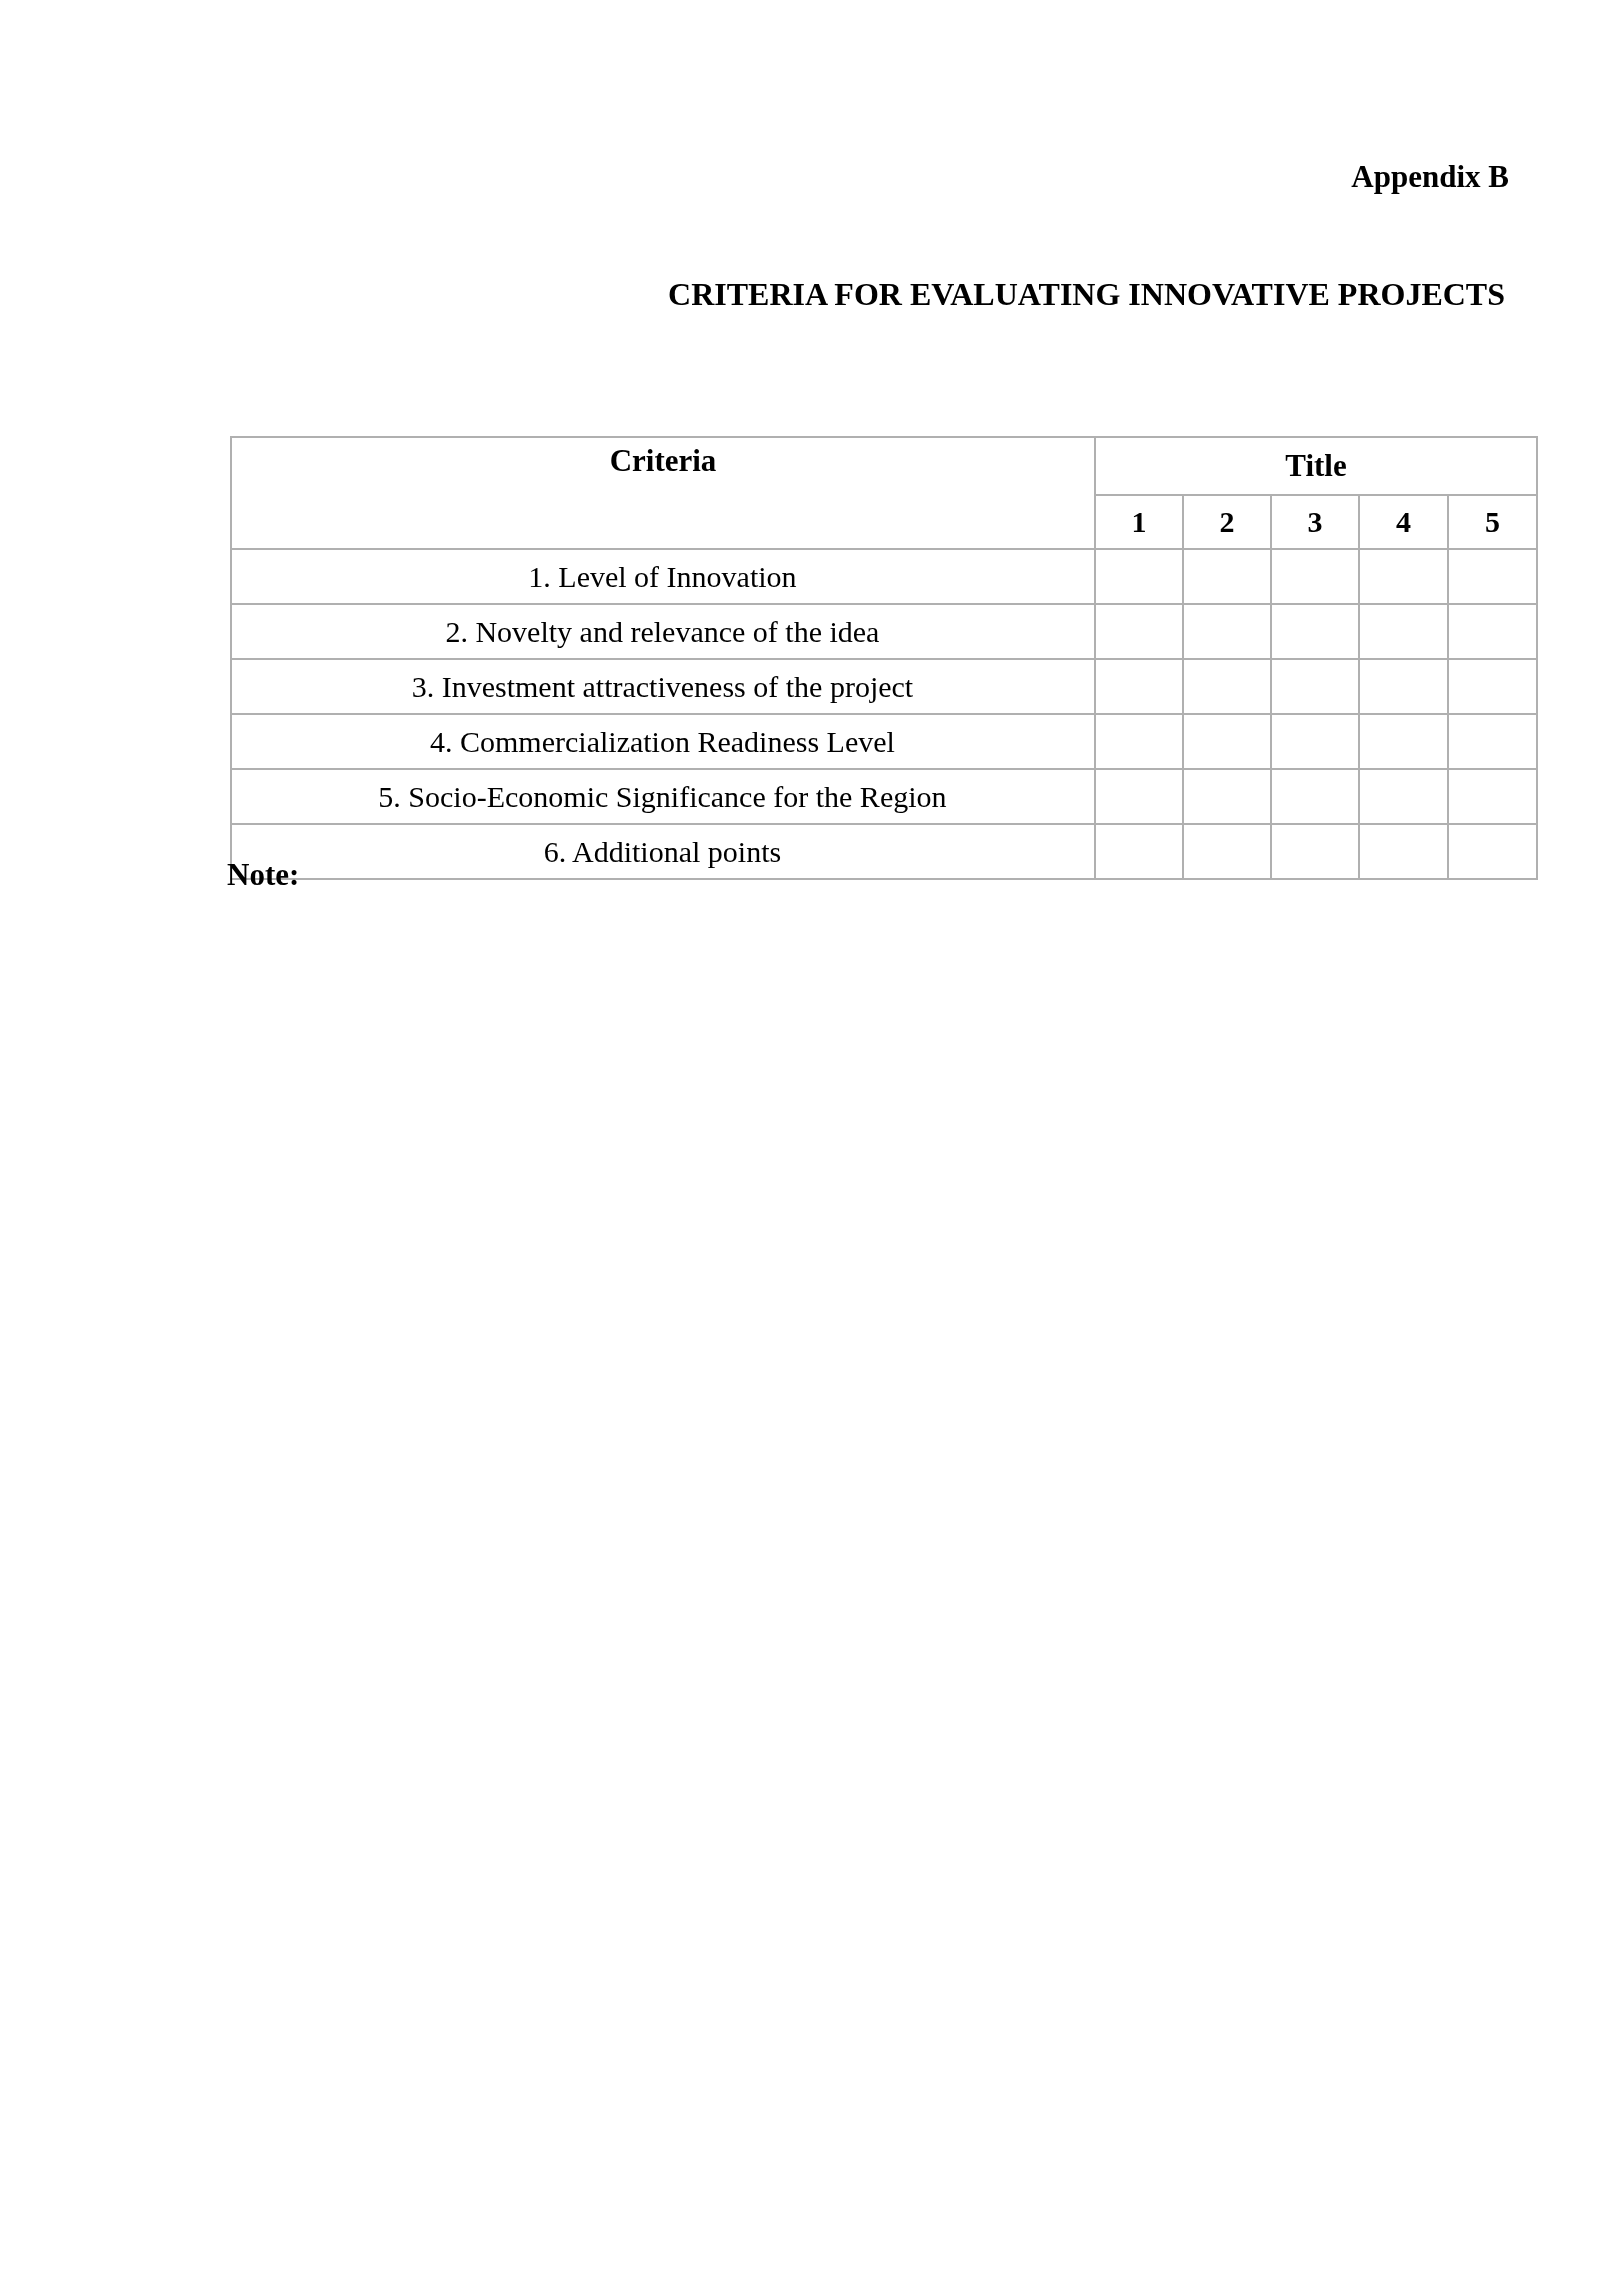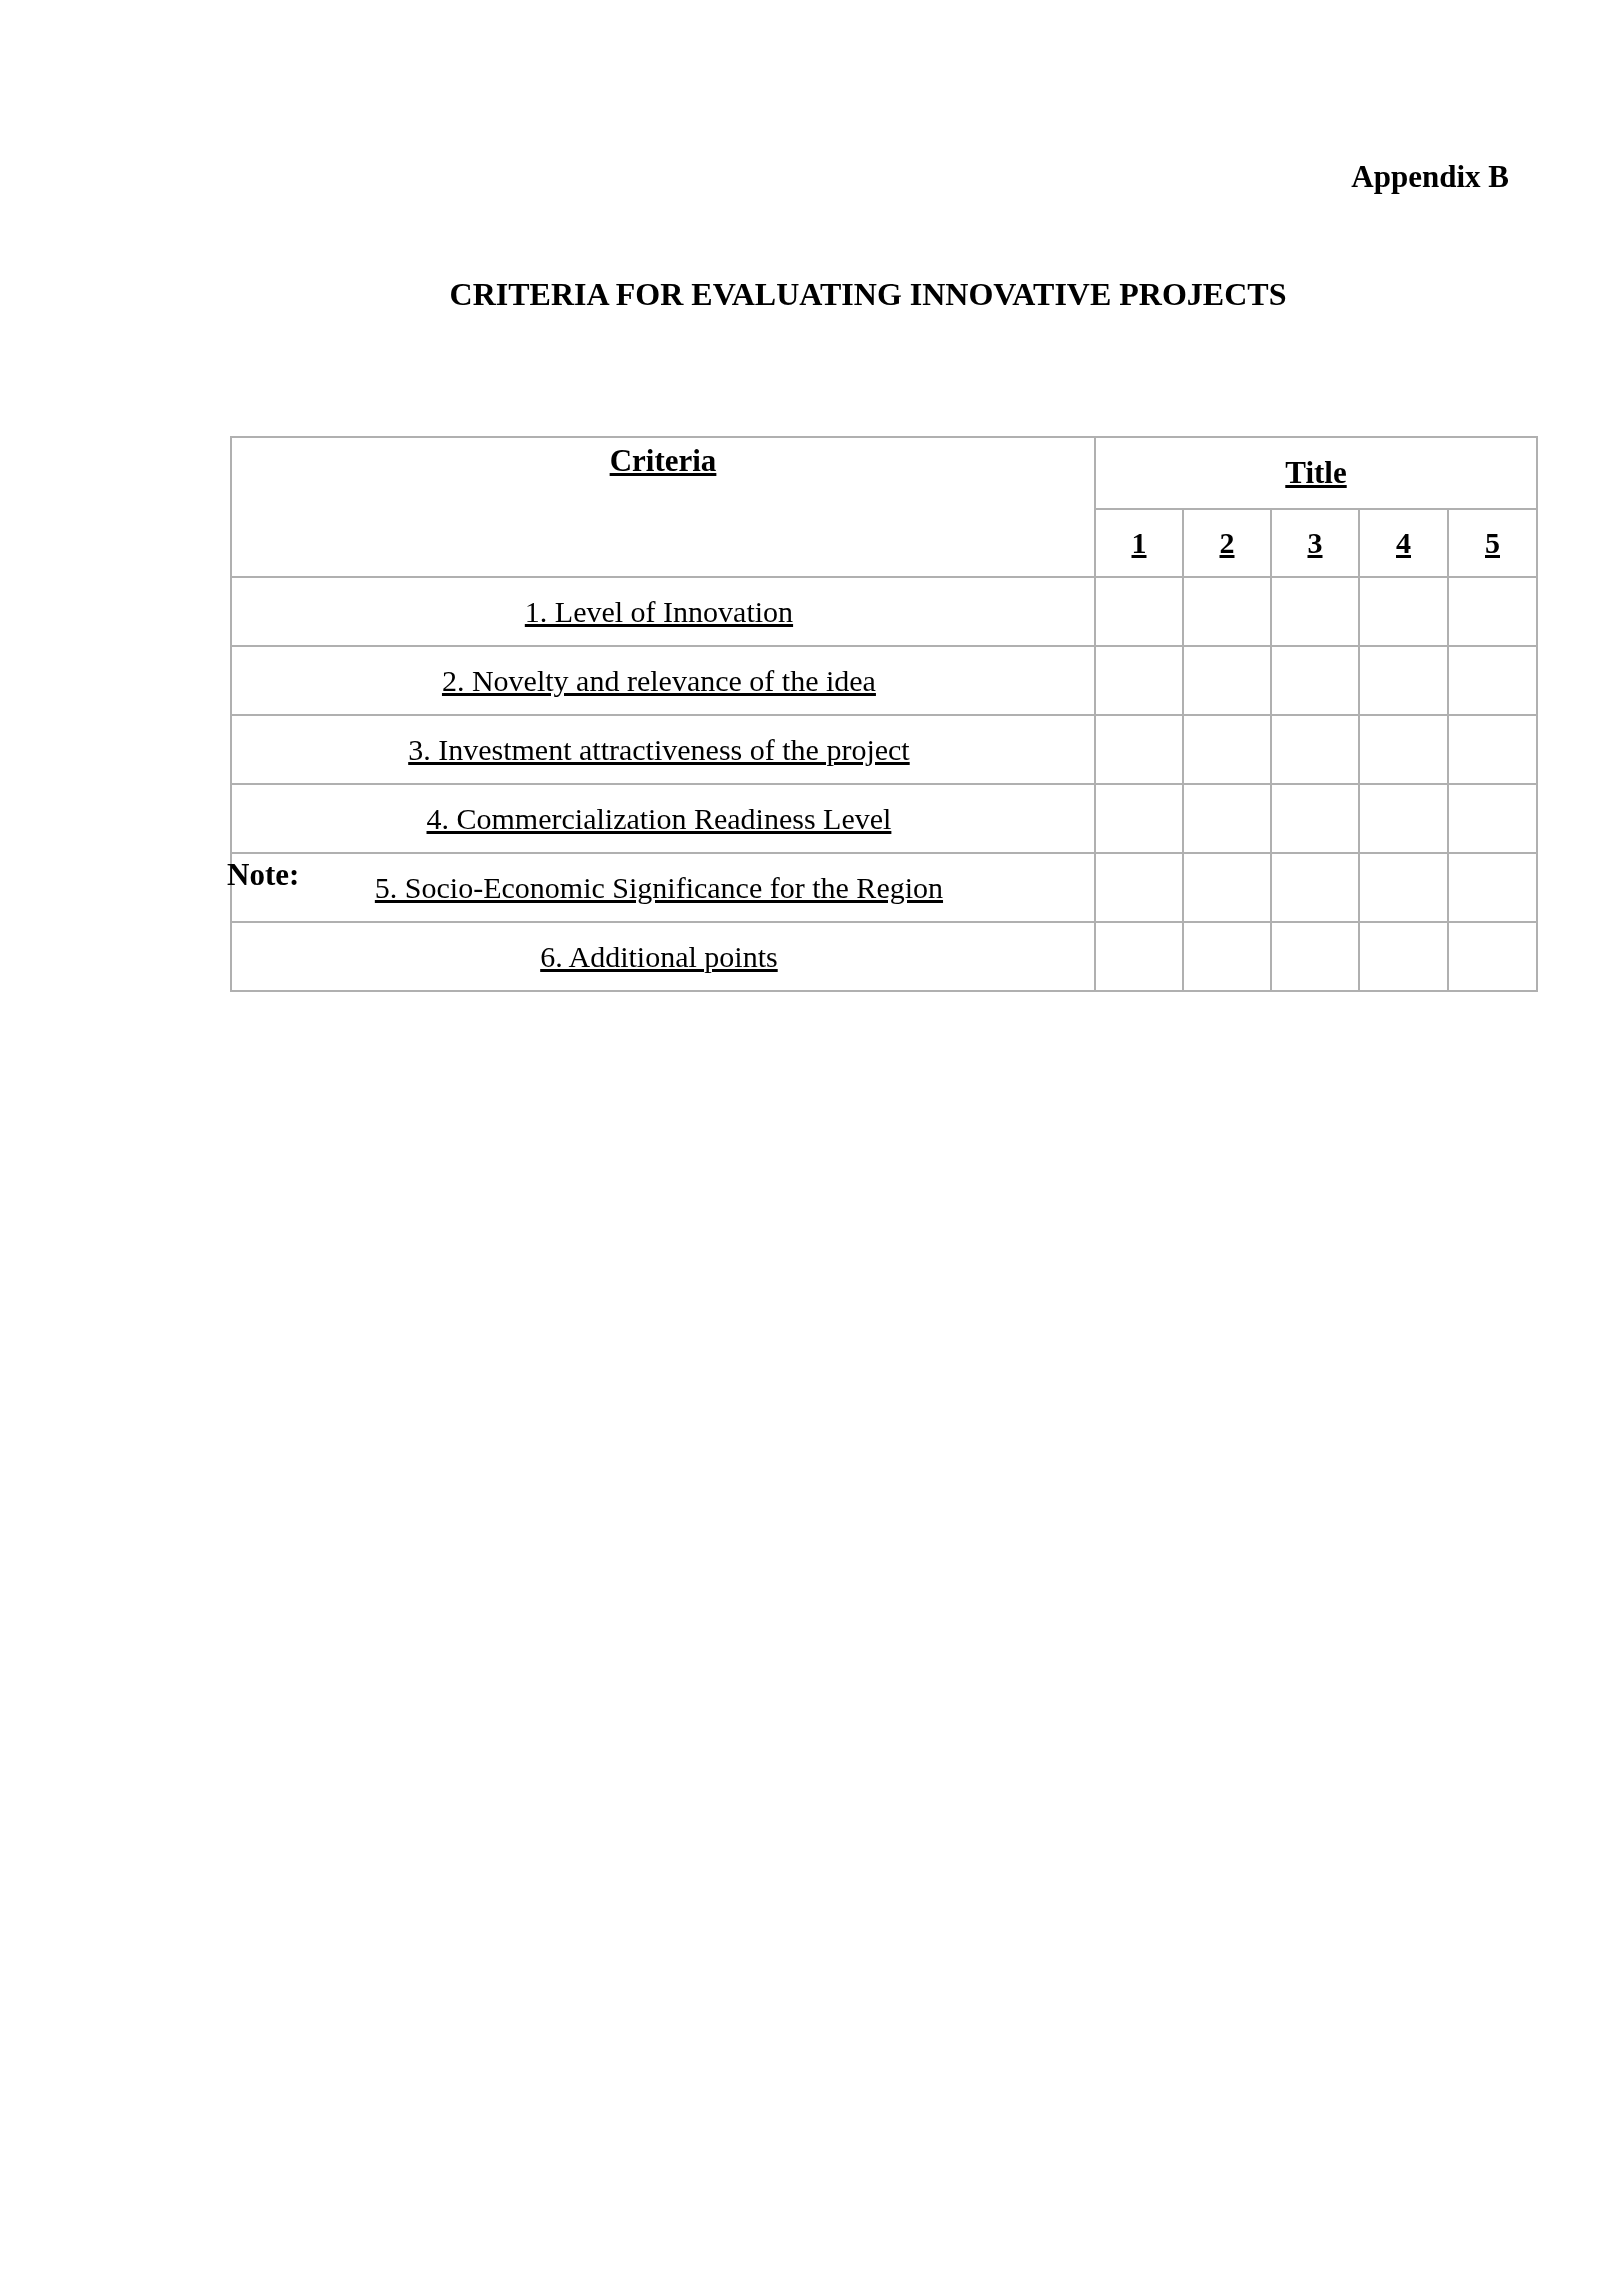--- a/index.html
+++ b/index.html
@@ -22,21 +22,21 @@
     right: 112px;
     font-size: 31px;
     font-weight: bold;
     white-space: nowrap;
   }
   .doc-title {
     position: absolute;
     top: 276px;
     left: 231px;
     width: 1274px;
-    text-align: center;
+    text-align: right;
     font-size: 32px;
     font-weight: bold;
     white-space: nowrap;
   }
   .project-line {
     position: absolute;
     top: 312px;
     left: 231px;
     width: 1274px;
     text-align: center;
@@ -57,25 +57,24 @@
     position: absolute;
     top: 436px;
     left: 230px;
     width: 1307px;
     border-collapse: collapse;
     table-layout: fixed;
     font-size: 30px;
   }
   table.criteria-table td, table.criteria-table th {
     border: 2px solid #b0b0b0;
-    padding: 12px;
+    padding: 5px;
     font-weight: normal;
     background: #ffffff;
     overflow: hidden;
-    text-decoration: underline;
   }
   .th-criteria {
     vertical-align: top;
     text-align: center;
     font-weight: bold !important;
     font-size: 31px;
     padding-top: 4.9px !important;
   }
   .th-rating {
     text-align: center;

